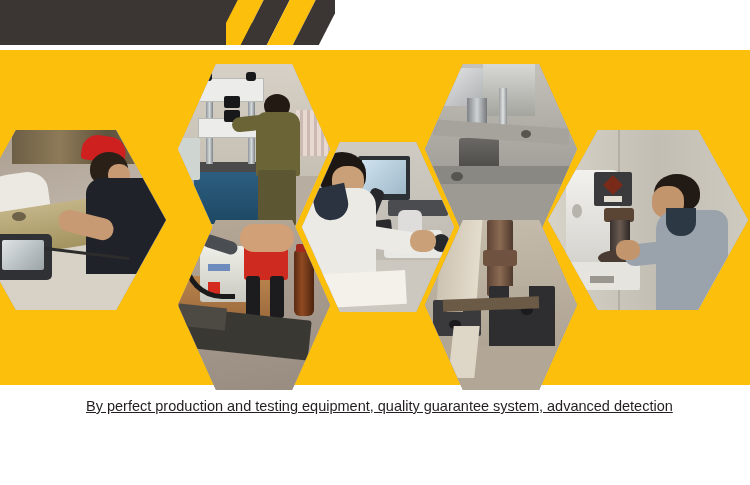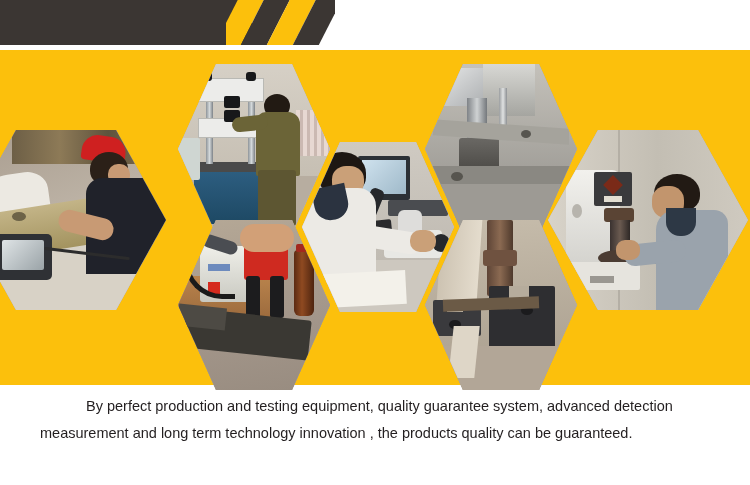--- a/index.html
+++ b/index.html
@@ -99,21 +99,21 @@
   .caption {
     position: absolute;
     left: 40px;
     top: 393px;
     width: 676px;
     color: #231f20;
     font-size: 14.5px;
     line-height: 27px;
     text-align: left;
   }
-  .caption .ln { white-space: nowrap; display: block; }
+  .caption .ln { white-space: nowrap; display: block; text-decoration: underline; }
   .caption .ln.l1 { padding-left: 46px; }
   .caption .ln.l3 { padding-left: 8px; }
 </style>
 </head>
 <body>
 
 <div class="page">
 
   <div class="header">
     <div class="header-bar"></div>
@@ -270,16 +270,15 @@
         <div class="sh" style="left:118px;top:78px;width:30px;height:28px;background:#2d3845;border-radius:0 0 14px 14px;"></div>
         <div class="sh" style="left:76px;top:112px;width:62px;height:22px;background:#9aa3ac;border-radius:11px;transform:rotate(-6deg);"></div>
         <div class="sh" style="left:68px;top:110px;width:24px;height:20px;background:#c2956d;border-radius:9px;"></div>
       </div>
     </div>
 
   </div>
 
   <div class="caption">
     <span class="ln l1">By perfect production and testing equipment, quality guarantee system, advanced detection</span>
-    <span class="ln l2">measurement and long term technology innovation , the products quality can be guaranteed.</span>
   </div>
 
 </div>
 
 </body></html>

